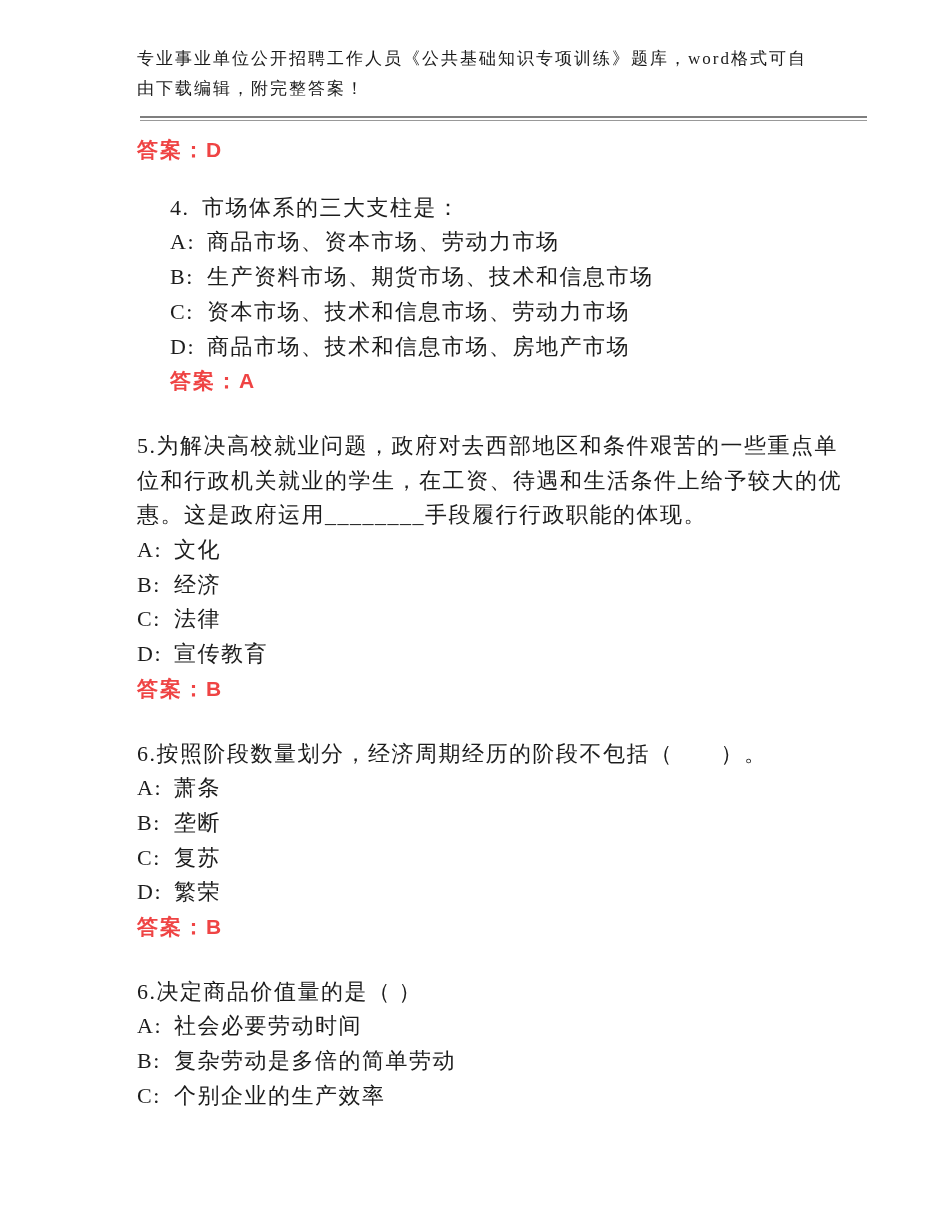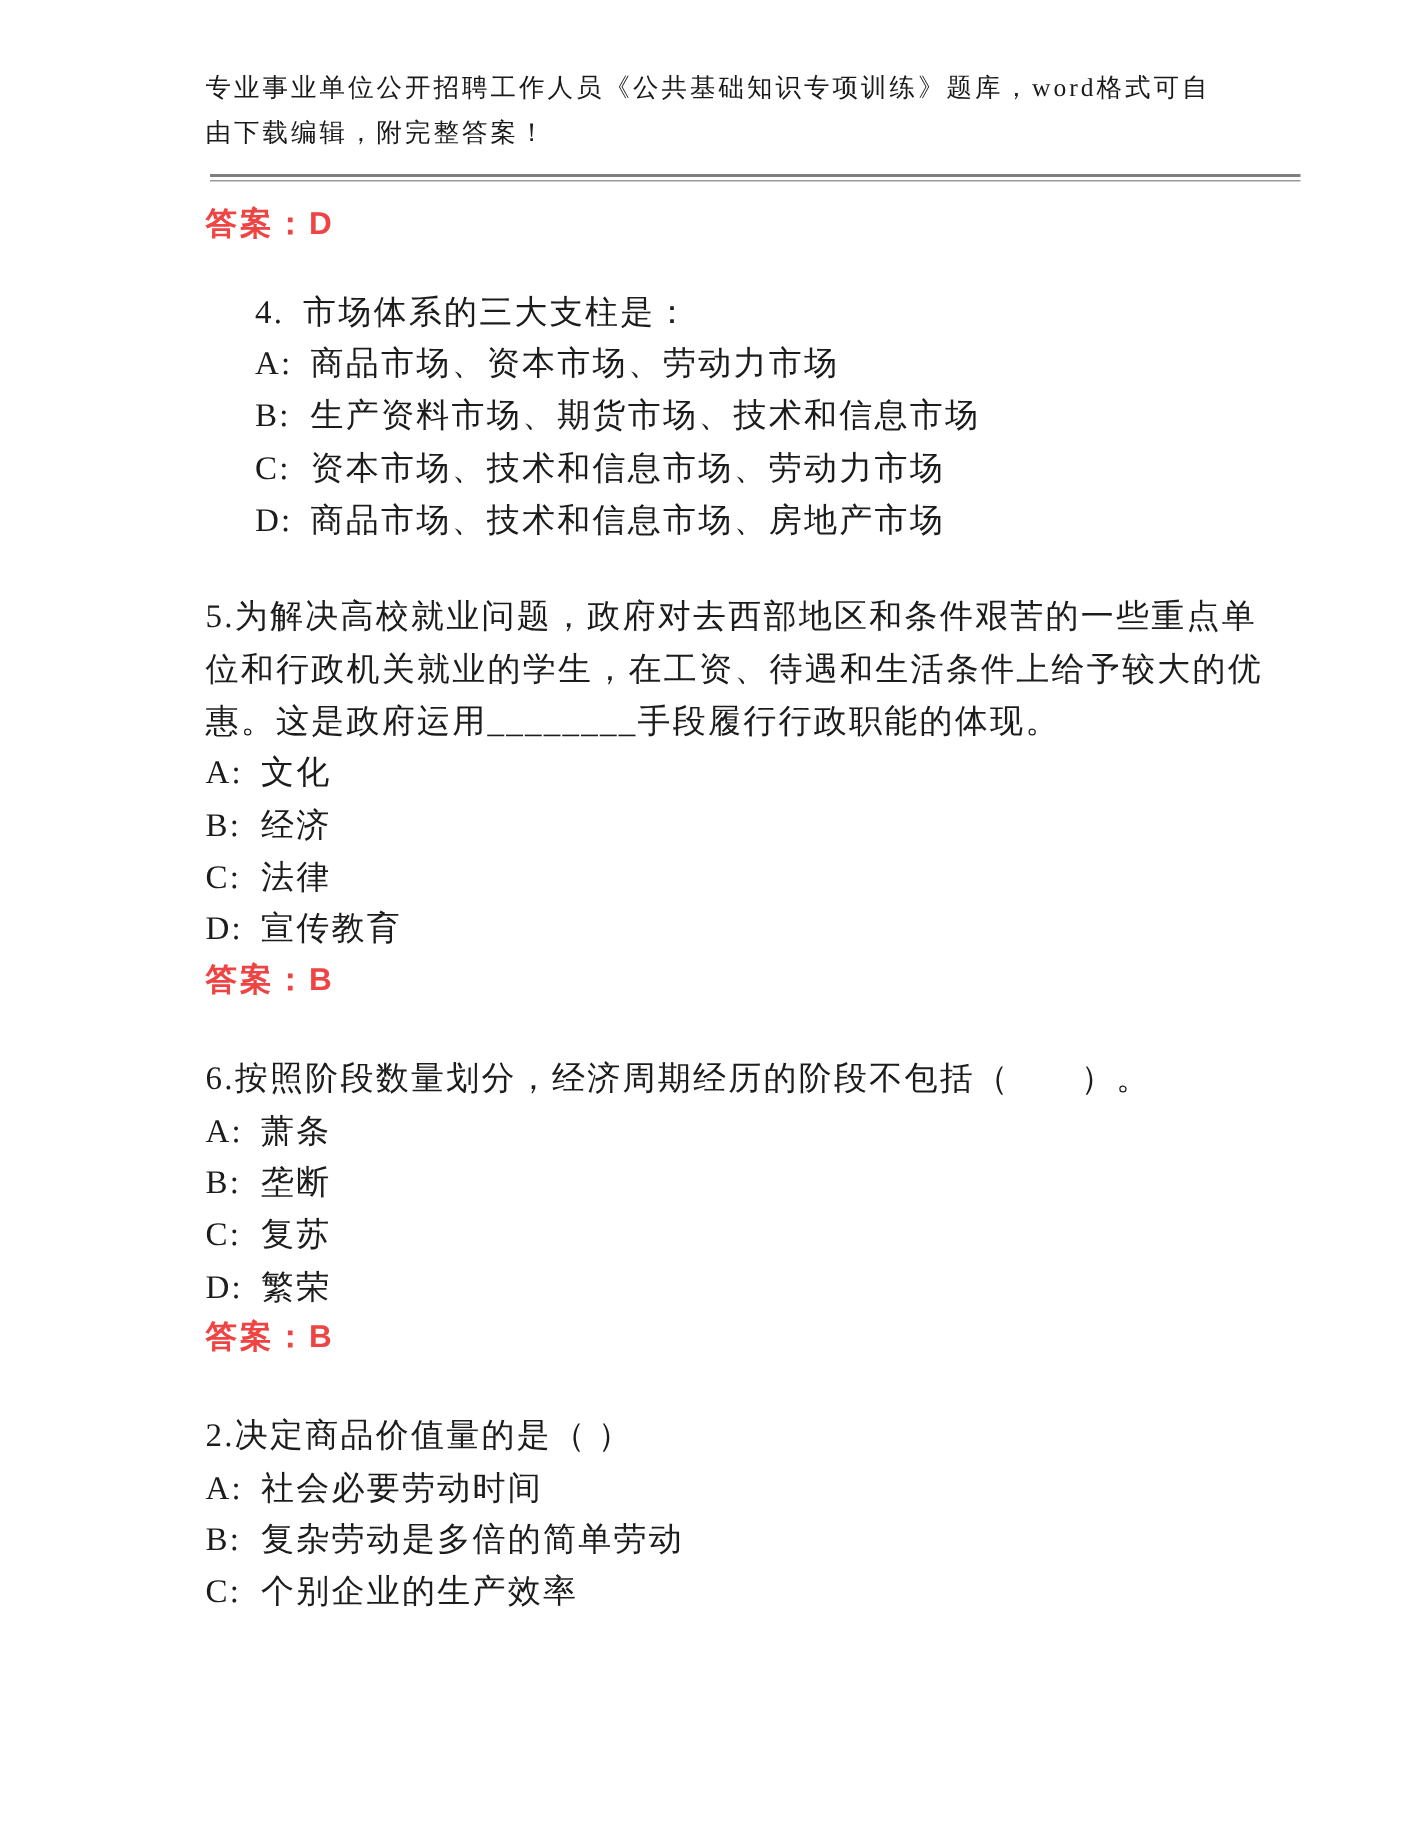--- a/index.html
+++ b/index.html
@@ -78,20 +78,21 @@
         <span class="option-text">生产资料市场、期货市场、技术和信息市场</span>
       </div>
       <div class="option-row">
         <span class="option-letter">C:</span>
         <span class="option-text">资本市场、技术和信息市场、劳动力市场</span>
       </div>
       <div class="option-row">
         <span class="option-letter">D:</span>
         <span class="option-text">商品市场、技术和信息市场、房地产市场</span>
       </div>
+      <p class="answer-line">答案：A</p>
     </section>
 
     <section class="question-block">
       <p class="question-text">5.为解决高校就业问题，政府对去西部地区和条件艰苦的一些重点单位和行政机关就业的学生，在工资、待遇和生活条件上给予较大的优惠。这是政府运用________手段履行行政职能的体现。</p>
       <div class="option-row">
         <span class="option-letter">A:</span>
         <span class="option-text">文化</span>
       </div>
       <div class="option-row">
         <span class="option-letter">B:</span>
@@ -123,21 +124,21 @@
         <span class="option-text">复苏</span>
       </div>
       <div class="option-row">
         <span class="option-letter">D:</span>
         <span class="option-text">繁荣</span>
       </div>
       <p class="answer-line">答案：B</p>
     </section>
 
     <section class="question-block">
-      <p class="question-text">2.决定商品价值量的是（ ）</p>
+      <p class="question-text">6.决定商品价值量的是（ ）</p>
       <div class="option-row">
         <span class="option-letter">A:</span>
         <span class="option-text">社会必要劳动时间</span>
       </div>
       <div class="option-row">
         <span class="option-letter">B:</span>
         <span class="option-text">复杂劳动是多倍的简单劳动</span>
       </div>
       <div class="option-row">
         <span class="option-letter">C:</span>

